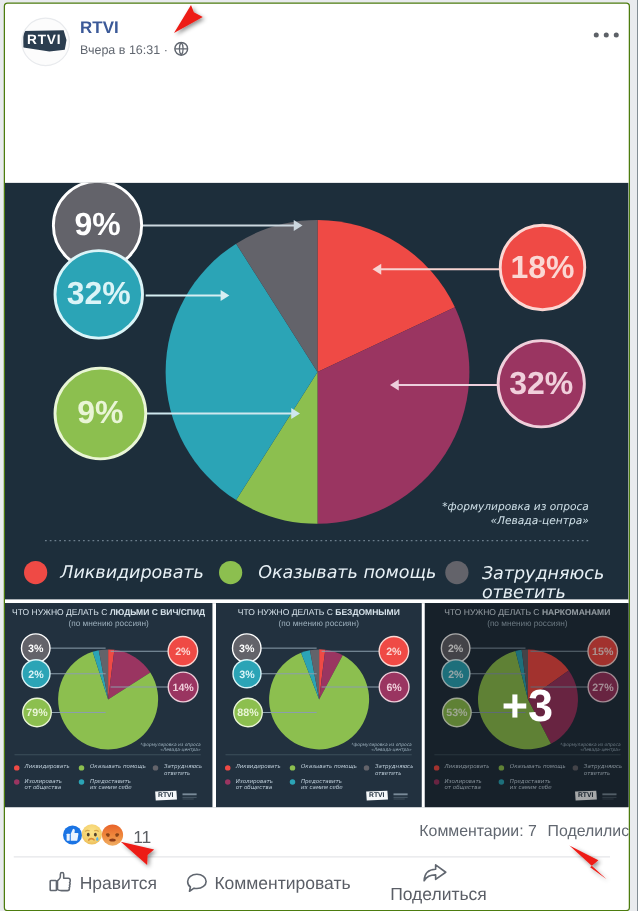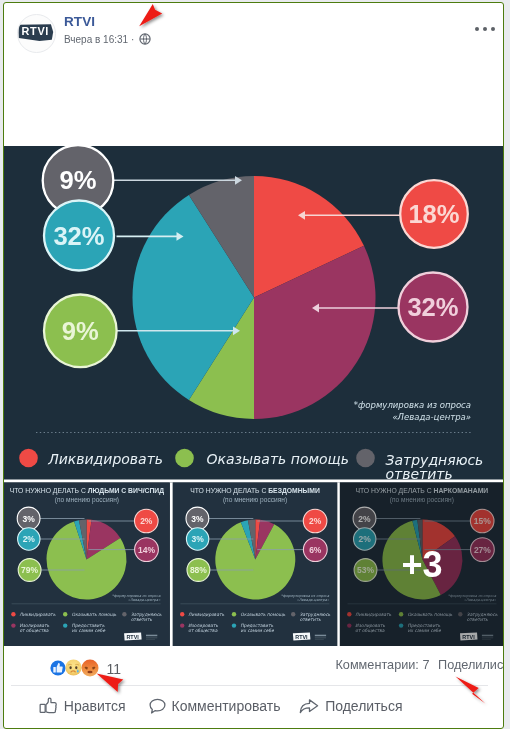--- a/index.html
+++ b/index.html
@@ -28,21 +28,21 @@
   .reacts .em{display:inline-block;vertical-align:middle;margin-right:-1px;}
   .reactcount{position:absolute;left:70.5px;top:14.5px;font-size:14px;color:#5b5e63;}
   .counters{position:absolute;right:11px;top:12px;font-size:12.7px;color:#616770;}
   .counters span{margin-left:5px;}
   .hr{position:absolute;left:7px;top:682px;width:477px;height:1px;background:#e5e6e9;}
   .actions{position:absolute;left:0;top:683px;width:413px;height:40px;display:flex;align-items:center;}
   .act{flex:1;display:flex;align-items:center;justify-content:center;font-size:14px;color:#5a5e66;}
   .act svg{margin-right:6px;display:block;}
   .act:nth-child(1){padding-left:12px;}
   .act:nth-child(2){padding-left:0px;padding-right:4px;}
-  .act:nth-child(3){padding-right:0;}
+  .act:nth-child(3){padding-right:0;flex-direction:column;}
 
   
   .cursor{position:absolute;}
 </style>
 </head>
 <body>
 
 <div class="card">
   <div class="avatar">
     <svg width="41" height="41" viewBox="0 0 41 41">

